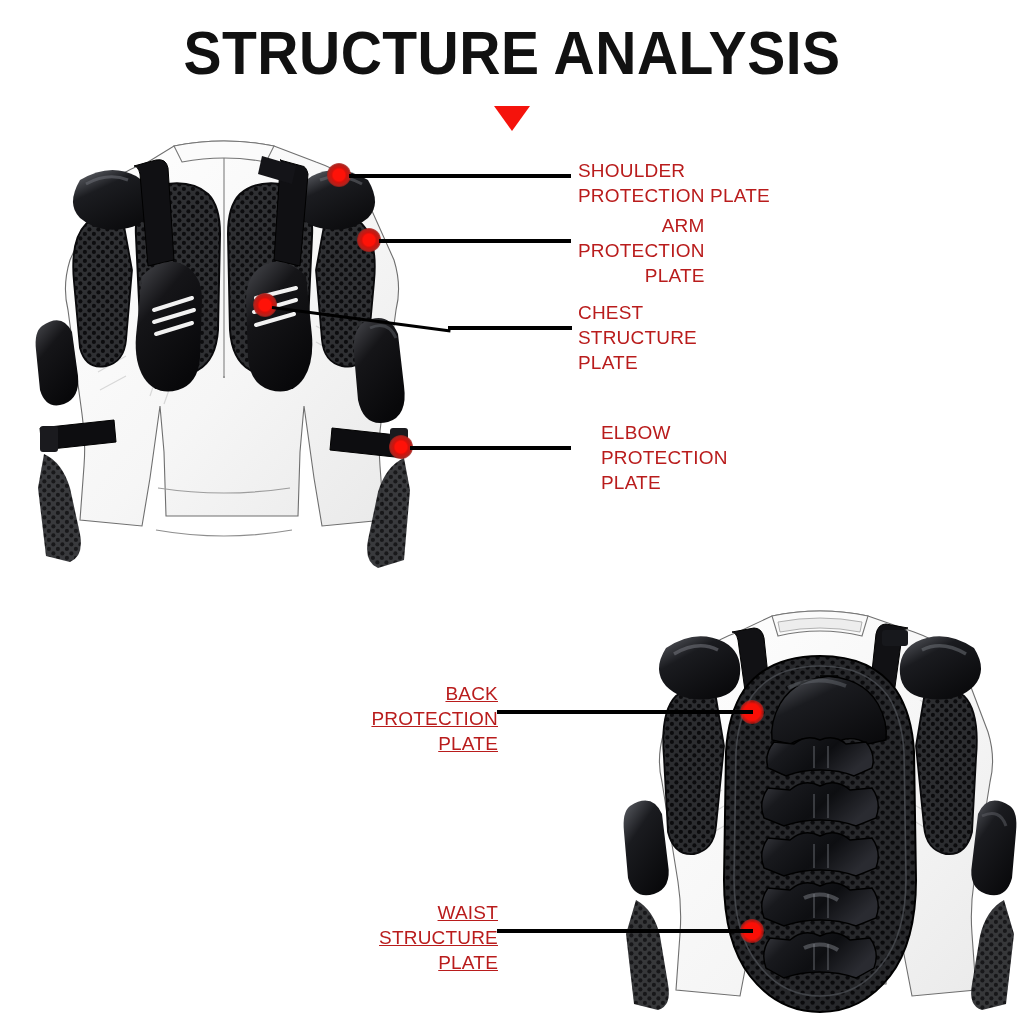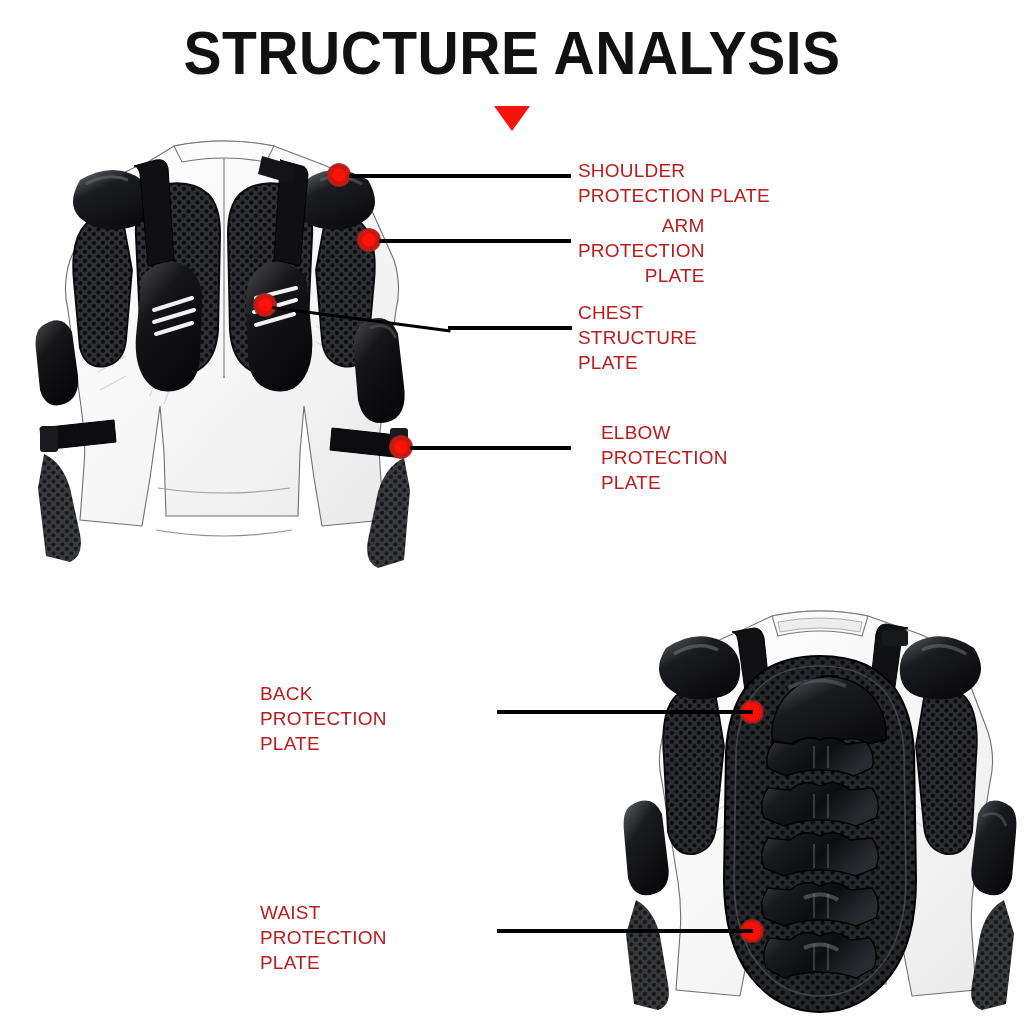--- a/index.html
+++ b/index.html
@@ -17,21 +17,21 @@
     white-space:nowrap;
   }
   .title-arrow{position:absolute;left:494px;top:106px;width:0;height:0;
     border-left:18px solid transparent;border-right:18px solid transparent;
     border-top:25px solid #f5130c;}
 
   
   .label{position:absolute;color:#b91c1c;font-size:19px;line-height:25px;
     font-weight:normal;letter-spacing:0.2px;white-space:pre;}
   .label.right{text-align:left;}
-  .label.left{text-align:left;}
+  .label.left{text-align:right;text-decoration:underline;}
 
   
   .leader{position:absolute;background:#000000;height:4px;}
   .leader-diag{position:absolute;background:#000;height:3px;transform-origin:left center;}
 
   
   .dot{position:absolute;width:24px;height:24px;margin-left:-12px;margin-top:-12px;
     border-radius:50%;
     background:radial-gradient(circle at 50% 50%, #ff1208 0%, #ff1208 34%, #d4120c 44%, #b2221c 62%, rgba(150,25,20,0.55) 78%, rgba(160,30,25,0.0) 100%);}
   .dot.plain{background:radial-gradient(circle at 50% 50%, #fa0f06 0%, #fa0f06 48%, rgba(230,30,22,0.55) 70%, rgba(230,30,22,0) 100%);}
@@ -255,16 +255,16 @@
   <div class="dot plain" style="left:752px;top:712px;"></div>
   <div class="dot plain" style="left:752px;top:931px;"></div>
 
   <div class="leader" style="left:497px;top:710px;width:256px;"></div>
   <div class="leader" style="left:497px;top:929px;width:256px;"></div>
 
   <div class="label left" style="left:260px;top:681px;width:238px;">BACK
 PROTECTION
 PLATE</div>
   <div class="label left" style="left:260px;top:900px;width:238px;">WAIST
-PROTECTION
+STRUCTURE
 PLATE</div>
 
 </div>
 
 </body></html>

